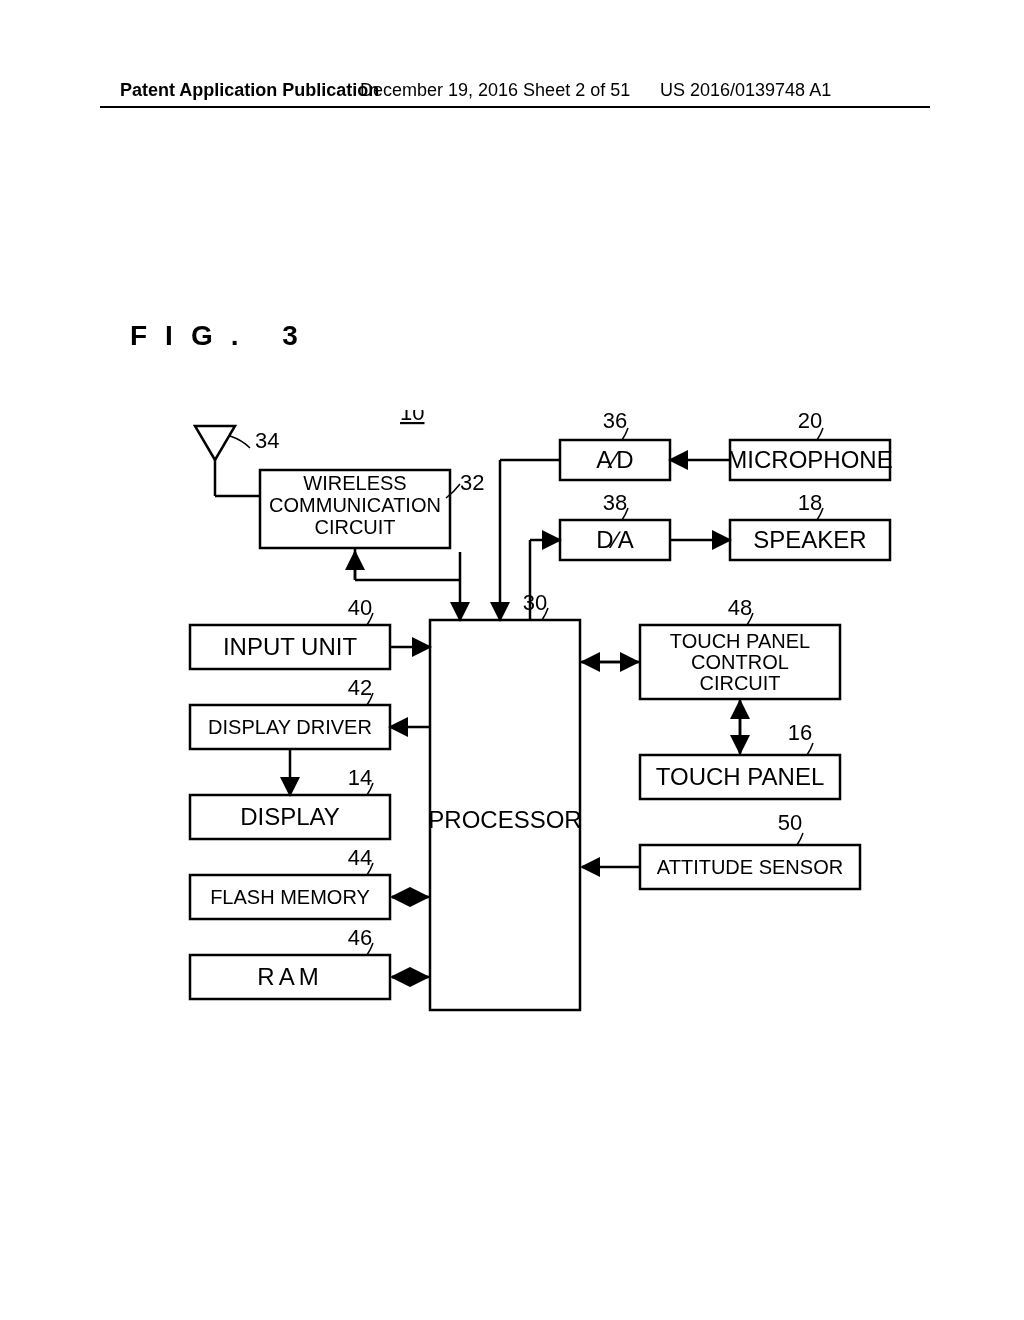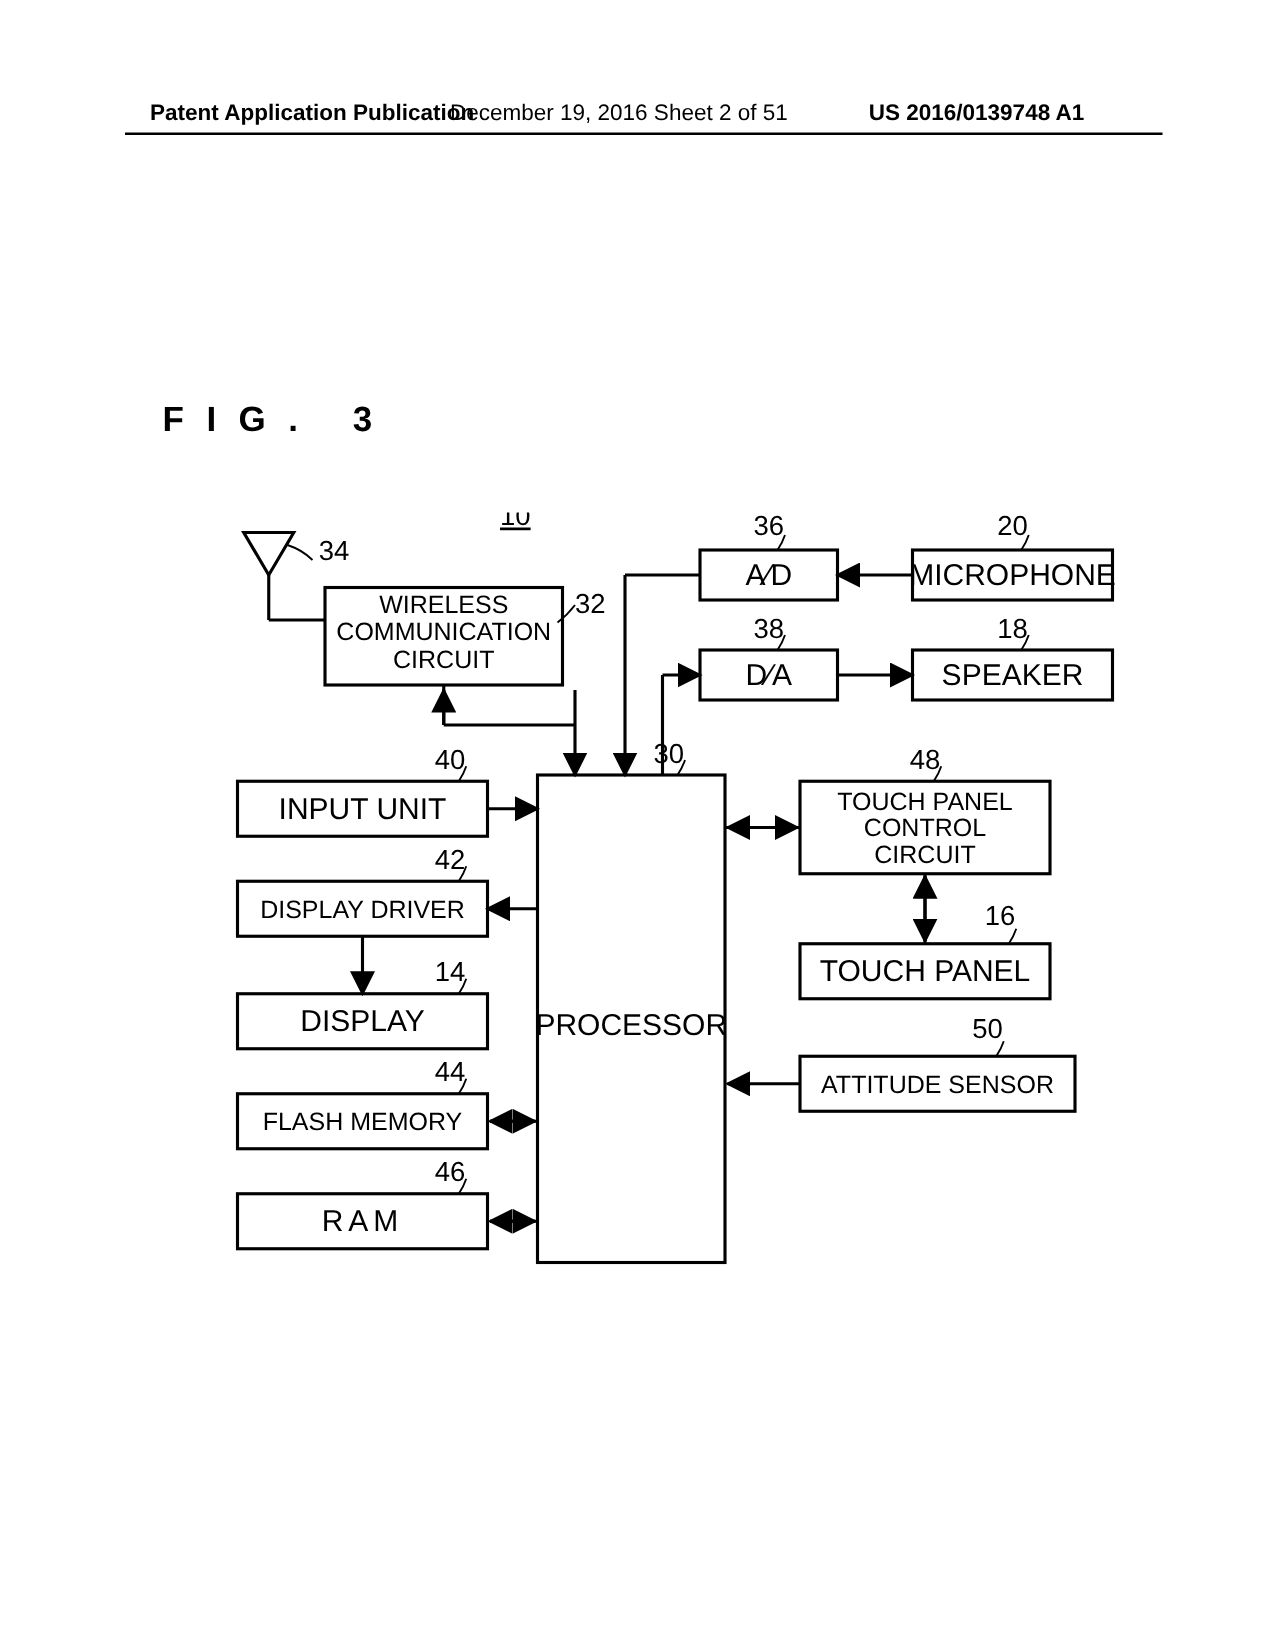--- a/index.html
+++ b/index.html
@@ -1,20 +1,20 @@
 <!DOCTYPE html>
 <html><head>
 <meta charset="utf-8">
 <style>
   html,body{margin:0;padding:0;background:#fff;font-family:Arial,Helvetica,sans-serif;}
   .page{position:relative;width:1024px;height:1012px;background:#fff;}
   .hdr{position:absolute;top:80px;left:0;width:1024px;font-size:18px;}
   .hdr-left{position:absolute;left:120px;font-weight:bold;}
   .hdr-mid{position:absolute;left:360px;}
-  .hdr-right{position:absolute;left:695px;font-weight:bold;}
+  .hdr-right{position:absolute;left:660px;font-weight:normal;}
   .hdr-line{position:absolute;top:106px;left:100px;width:830px;border-top:2px solid #000;}
   .figlabel{position:absolute;top:320px;left:130px;font-size:28px;letter-spacing:18px;font-weight:bold;}
   .svgwrap{position:absolute;top:410px;left:160px;}
   .lbl{font:24px Arial, sans-serif;}
   .lblc{font:20px Arial, sans-serif;}
   .num{font:22px Arial, sans-serif;}
 </style>
 </head>
 <body>
 

